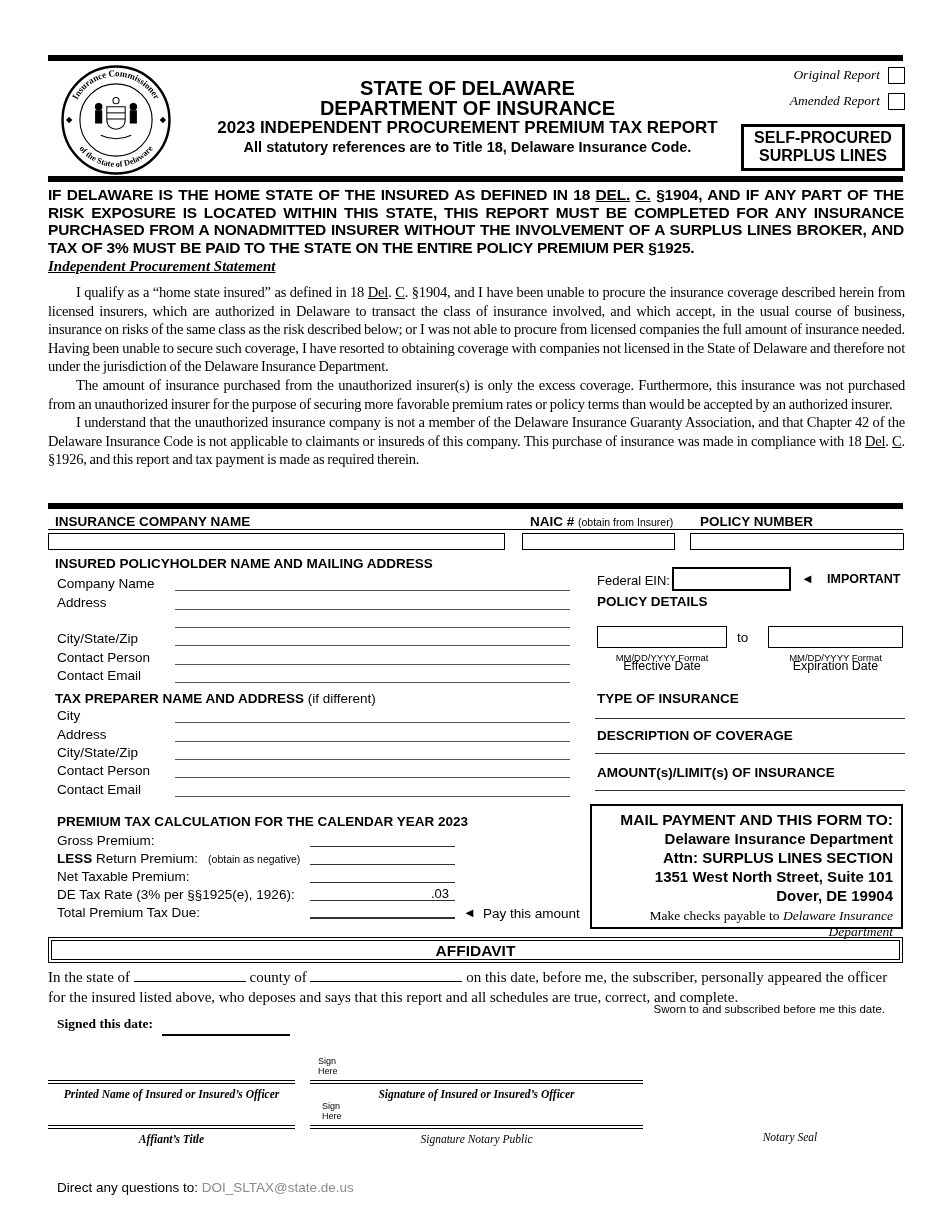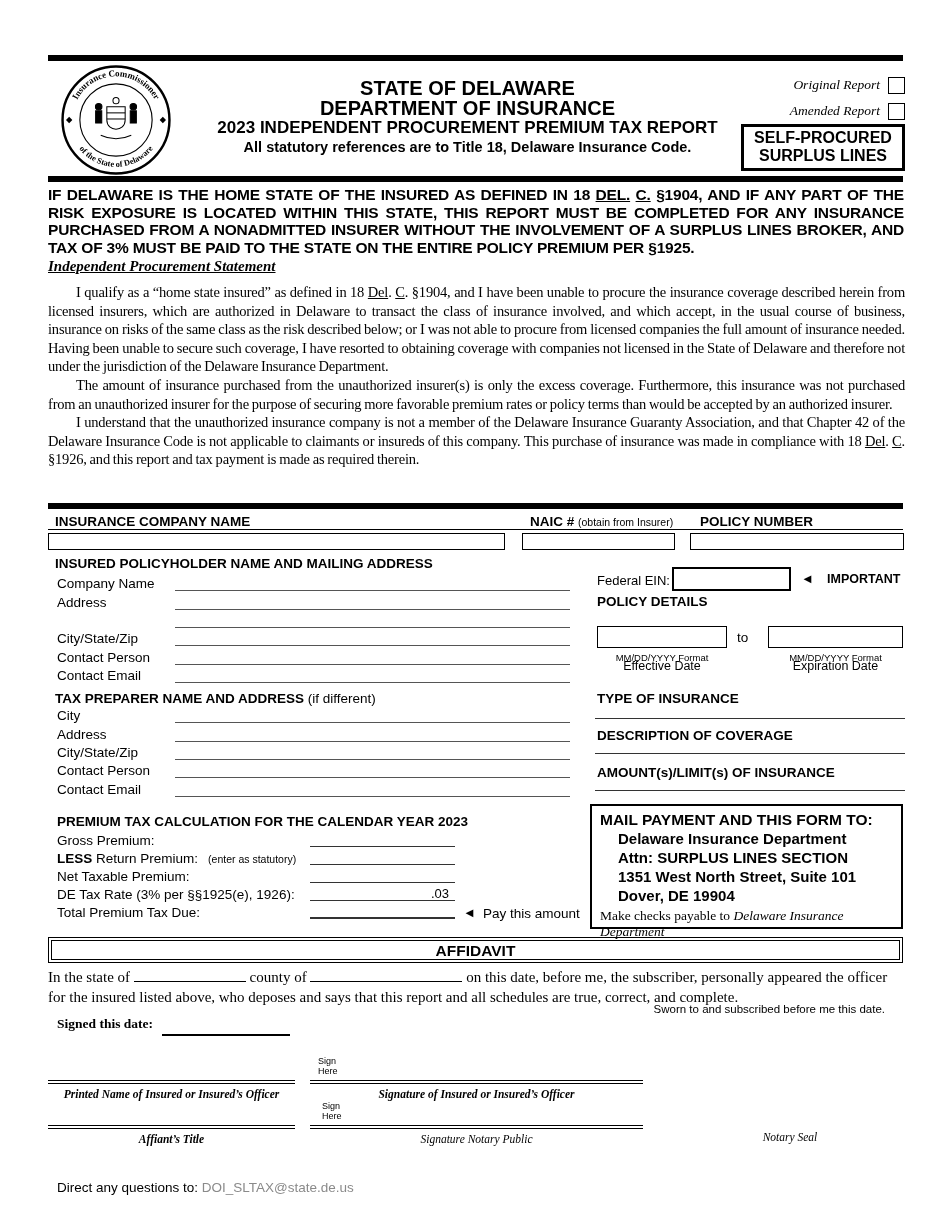--- a/index.html
+++ b/index.html
@@ -15,21 +15,21 @@
   #rule-a { top:55px; }
   #rule-b { top:176px; }
   #rule-c { top:503px; }
 
   
   #seal { position:absolute; left:60px; top:64px; width:112px; height:112px; }
   #title-block { position:absolute; left:195px; top:78px; width:545px; text-align:center; }
   #title-block .t1, #title-block .t2 { font-size:20px; font-weight:bold; line-height:20px; }
   #title-block .t3 { font-size:17px; font-weight:bold; line-height:20px; }
   #title-block .t4 { font-size:14.5px; font-weight:bold; line-height:19px; }
-  #report-type { position:absolute; left:735px; top:75px; width:170px;text-align:right; }
+  #report-type { position:absolute; left:735px; top:65px; width:170px;text-align:right; }
   .chk-row { display:flex; justify-content:flex-end; align-items:center; height:20px; margin-bottom:6px; }
   .chk-row .chk-label { font-family:"Liberation Serif", serif; font-style:italic; font-size:13.5px; margin-right:8px; }
   .checkbox { width:17px; height:17px; border:1.5px solid #000; background:#fff; }
   #sp-box { position:absolute; left:741px; top:124px; width:164px; border:3px solid #000;
             text-align:center; font-weight:bold; font-size:16px; line-height:18px; padding:2px 0 3px 0; }
 
   
   #notice { position:absolute; left:48px; top:186px; width:856px; font-weight:bold;
             font-size:15.5px; line-height:17.6px; text-align:justify; letter-spacing:-0.2px; }
   #notice .u { text-decoration:underline; }
@@ -101,21 +101,21 @@
   #tx0l{top:833px}.tl0{top:833px}
   #tx1l{top:851px}.tl1{top:851px}
   #tx2l{top:869px}.tl2{top:869px}
   #tx3l{top:887px}.tl3{top:887px}
   #tx4l{top:905px}.tl4{top:905px; border-bottom-width:2px;}
   #pay-arrow { position:absolute; left:463px; top:906px; }
   #pay-note { position:absolute; left:483px; top:906px; font-size:13.5px; }
 
   
   #mail-box { position:absolute; left:590px; top:804px; width:313px; height:125px;
-              border:2.5px solid #000; padding:4px 8px 0 8px; }
+              border:2.5px solid #000; padding:4px 8px 0 8px;text-align:right; }
   #mail-box .m1 { font-weight:bold; font-size:15.5px; line-height:19px; }
   #mail-box .maddr { font-weight:bold; font-size:15px; line-height:19px; margin-left:18px; }
   #mail-box .payable { font-family:"Liberation Serif", serif; font-size:13.5px; margin-top:3px; }
   #mail-box .payable i { font-style:italic; }
 
   
   #affidavit-bar { position:absolute; left:48px; top:937px; width:855px; height:26px;
                    border:4px double #000; text-align:center; font-weight:bold; font-size:15.5px;
                    line-height:19px; }
   #affidavit-text { position:absolute; left:48px; top:968px; width:857px;
@@ -294,21 +294,21 @@
   <div class="cov-h" id="type-h">TYPE OF INSURANCE</div>
   <div class="cov-line" id="type-line"></div>
   <div class="cov-h" id="desc-h">DESCRIPTION OF COVERAGE</div>
   <div class="cov-line" id="desc-line"></div>
   <div class="cov-h" id="amt-h">AMOUNT(s)/LIMIT(s) OF INSURANCE</div>
   <div class="cov-line" id="amt-line"></div>
 
   <div class="sec-h" id="tax-h">PREMIUM TAX CALCULATION FOR THE CALENDAR YEAR 2023</div>
   <div class="taxlbl" id="tx0l">Gross Premium:</div>
   <div class="taxline tl0"></div>
-  <div class="taxlbl" id="tx1l"><b>LESS</b><span> Return Premium:</span><span class="small-note">(enter as statutory)</span></div>
+  <div class="taxlbl" id="tx1l"><b>LESS</b><span> Return Premium:</span><span class="small-note">(obtain as negative)</span></div>
   <div class="taxline tl1"></div>
   <div class="taxlbl" id="tx2l">Net Taxable Premium:</div>
   <div class="taxline tl2"></div>
   <div class="taxlbl" id="tx3l">DE Tax Rate (3% per §§1925(e), 1926):</div>
   <div class="taxline tl3">.03</div>
   <div class="taxlbl" id="tx4l">Total Premium Tax Due:</div>
   <div class="taxline tl4"></div>
   <div id="pay-arrow" class="tri">◄</div>
   <div id="pay-note">Pay this amount</div>
 

